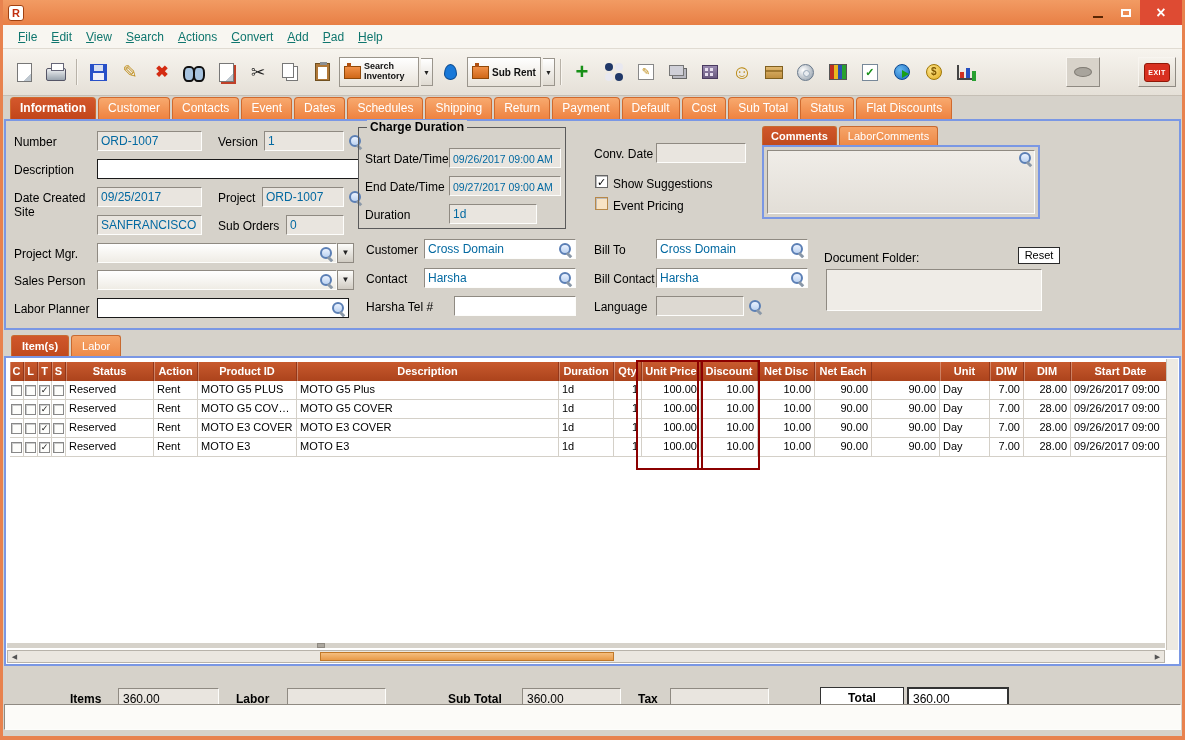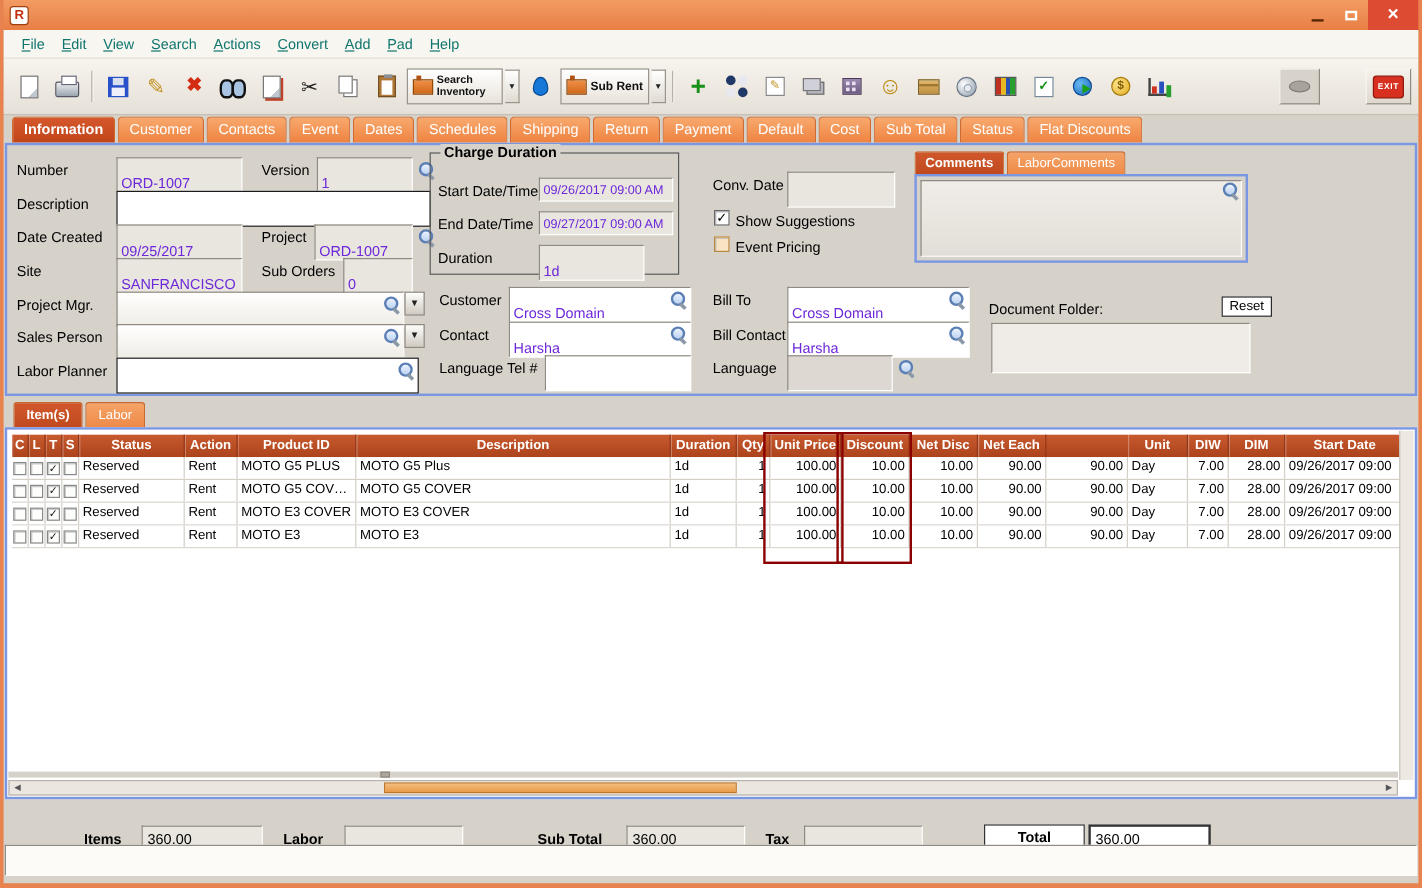--- a/index.html
+++ b/index.html
@@ -78,21 +78,21 @@
 .i-exit { background:#D83020; border:1px solid #901808; border-radius:3px; color:#fff; font-size:7px; font-weight:bold; padding:5px 3px; letter-spacing:.5px; }
 
 
 .maintabs { height:23px; display:flex; align-items:flex-end; padding-left:7px; }
 .tab { height:22px; line-height:21px; padding:0 9px; margin-right:2px; color:#FFF; font-size:12px; background:linear-gradient(#F8A96E,#EE8240); border:1px solid #D06A2E; border-bottom:none; border-radius:4px 4px 0 0; white-space:nowrap; }
 .tab.active { background:linear-gradient(#D4582C,#C2451A); font-weight:bold; }
 
 
 .info-panel { position:absolute; left:1px; top:94px; width:1177px; height:211px; border:2px solid #7A97E4; background:#D6D2CA; }
 .lbl { position:absolute; font-size:12px; color:#000; white-space:nowrap; }
-.fld { position:absolute; height:20px; border:1px solid; border-color:#8F8A82 #FDFDFB #FDFDFB #8F8A82; background:#E9E5DF; font-size:12px; padding:14px 3px; color:#6d28d9; overflow:hidden; white-space:nowrap; }
+.fld { position:absolute; height:20px; border:1px solid; border-color:#8F8A82 #FDFDFB #FDFDFB #8F8A82; background:#E9E5DF; font-size:12px; padding:2px 3px; color:#0369a1; overflow:hidden; white-space:nowrap; }
 .fld.white { background:#FFF; }
 .fld.dark { border:1px solid #1A1A1A; background:#FFF; }
 .fld.combo { background:linear-gradient(#FFFFFF,#EFECE5); }
 .fld.dis { background:#DDD9D2; }
 .fld.small { font-size:10.5px; padding-top:4px; }
 .ftext { display:block; overflow:hidden; white-space:nowrap; padding-right:13px; }
 .mag { position:absolute; right:2px; top:2px; width:15px; height:15px; }
 .mag::before { content:""; position:absolute; left:1px; top:1px; width:8px; height:8px; border:2px solid #5B7FB5; border-radius:50%; background:linear-gradient(#EAF2FF,#BCD2F0); }
 .mag::after { content:""; position:absolute; left:10px; top:10px; width:6px; height:3px; background:#8A98A8; transform:rotate(45deg); transform-origin:0 0; }
 .combo-btn { position:absolute; width:17px; height:20px; background:linear-gradient(#FDFDFB,#D0CBC2); border:1px solid #8F8A82; font-size:8px; color:#222; text-align:center; line-height:18px; }
@@ -288,21 +288,21 @@
 
       <span class="lbl" style="left:8px;top:42px">Description</span>
       <div class="fld dark" style="left:91px;top:38px;width:262px"></div>
 
       <span class="lbl" style="left:8px;top:70px">Date Created</span>
       <div class="fld" style="left:91px;top:66px;width:105px">09/25/2017</div>
       <span class="lbl" style="left:212px;top:70px">Project</span>
       <div class="fld" style="left:256px;top:66px;width:82px">ORD-1007</div>
       <span class="mag" style="left:342px;right:auto;top:69px"></span>
 
-      <span class="lbl" style="left:8px;top:98px">Site</span>
+      <span class="lbl" style="left:8px;top:84px">Site</span>
       <div class="fld" style="left:91px;top:94px;width:105px">SANFRANCISCO</div>
       <span class="lbl" style="left:212px;top:98px">Sub Orders</span>
       <div class="fld" style="left:280px;top:94px;width:58px">0</div>
 
       <span class="lbl" style="left:8px;top:126px">Project Mgr.</span>
       <div class="fld combo" style="left:91px;top:122px;width:240px">
           <span class="mag"></span>
         </div>
       <span class="combo-btn" style="left:331px;top:122px">▼</span>
 
@@ -349,21 +349,21 @@
       <div class="fld white" style="left:418px;top:147px;width:152px">
           <span class="ftext">Harsha</span>
           <span class="mag"></span>
         </div>
       <span class="lbl" style="left:588px;top:151px">Bill Contact</span>
       <div class="fld white" style="left:650px;top:147px;width:152px">
           <span class="ftext">Harsha</span>
           <span class="mag"></span>
         </div>
 
-      <span class="lbl" style="left:360px;top:179px">Language Tel #</span>
+      <span class="lbl" style="left:360px;top:179px">Harsha Tel #</span>
       <div class="fld white" style="left:448px;top:175px;width:122px"></div>
       <span class="lbl" style="left:588px;top:179px">Language</span>
       <div class="fld dis" style="left:650px;top:175px;width:88px"></div>
       <span class="mag" style="left:742px;right:auto;top:178px"></span>
 
       <div class="minitabs" style="left:756px;top:5px">
         <span class="mini-tab active">Comments</span>
         <span class="mini-tab">LaborComments</span>
       </div>
       <div class="comments-panel" style="left:756px;top:24px;width:278px;height:74px">

